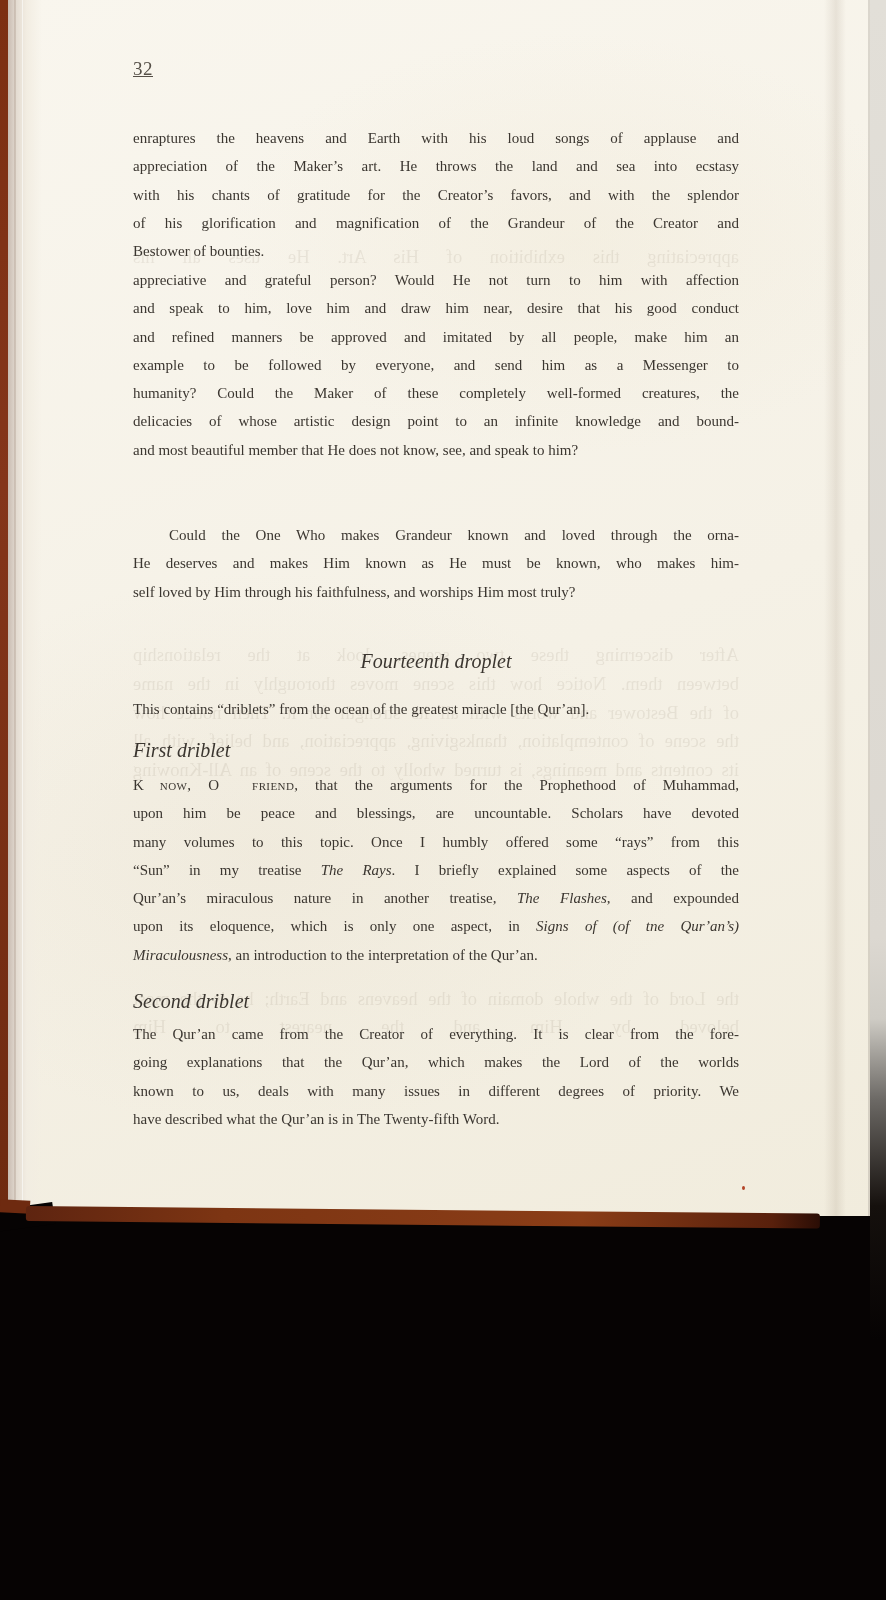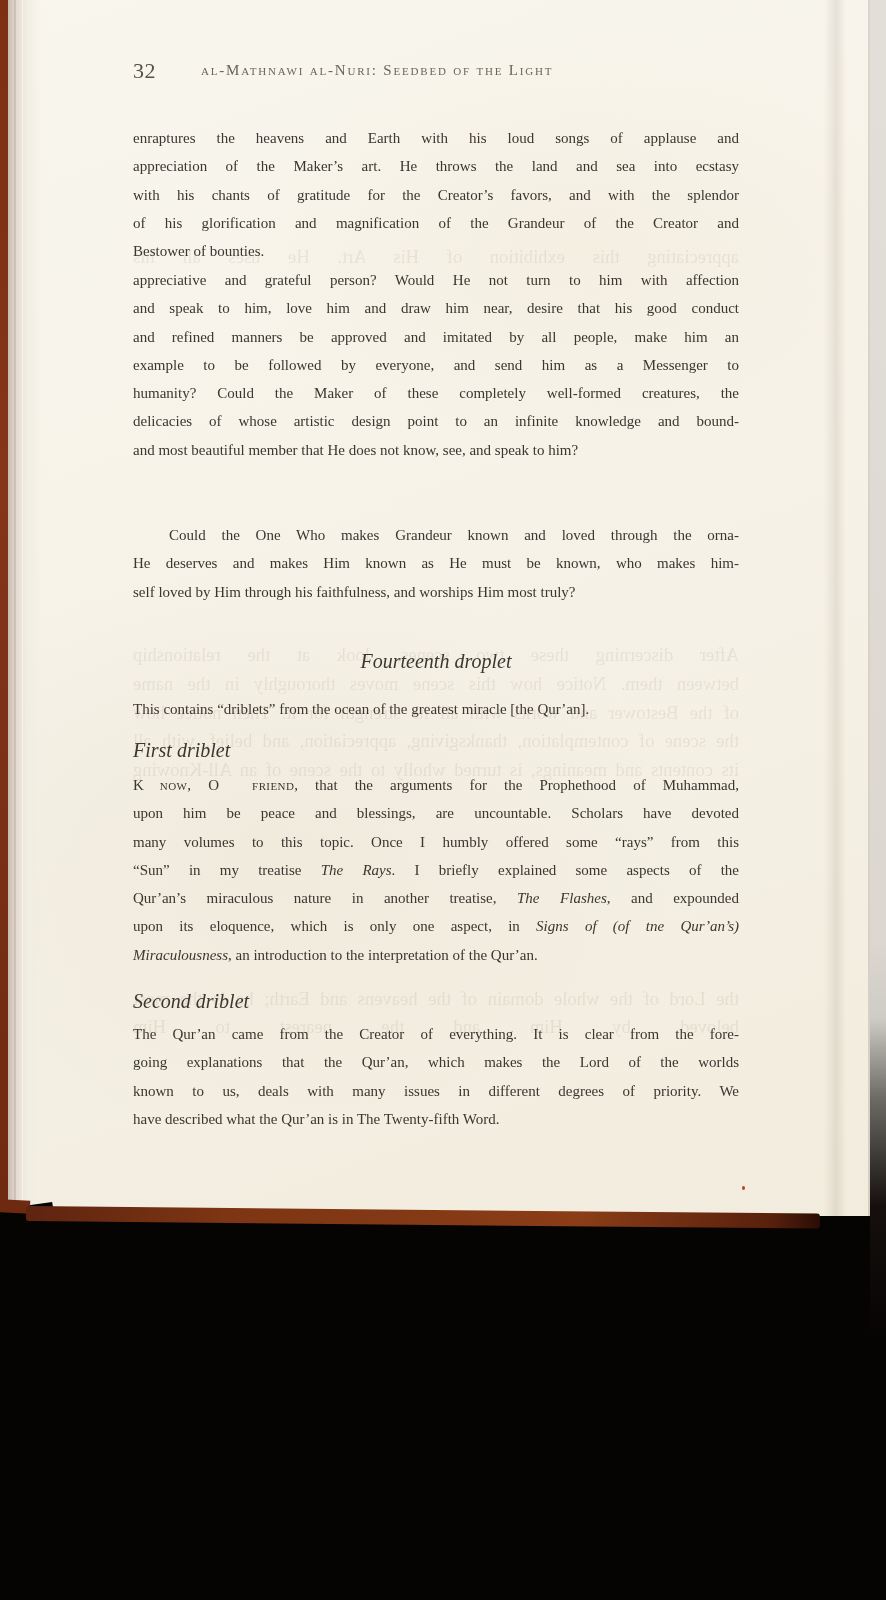--- a/index.html
+++ b/index.html
@@ -48,21 +48,21 @@
     background:linear-gradient(90deg,#5e2410 0%,#7d3513 25%,#8a3d17 70%,#58200c 94%,#2a0d05 100%);
     transform:rotate(0.55deg);transform-origin:left top;
   }
   .cover-tip-left{
     position:absolute;left:0;top:1200px;width:30px;height:13px;background:#6e2a10;
     transform:rotate(3deg);
   }
   .speck-red{position:absolute;left:742px;top:1186px;width:3px;height:4px;border-radius:50%;background:#b34428;}
   
   #pageNumber{
-    position:absolute;left:133px;top:58px;font-size:22px;color:#554f47;letter-spacing:.5px;
+    position:absolute;left:133px;top:58px;font-size:19px;color:#554f47;letter-spacing:.5px;text-decoration:underline;
   }
   #runningTitle{
     position:absolute;left:201px;top:62px;font-size:15px;color:#6b6359;
     font-variant:small-caps;letter-spacing:1.8px;
   }
   
   #bodyCol{position:absolute;left:133px;top:0;width:606px;}
   .block{position:absolute;left:0;width:606px;color:#3b3630;}
   .para .bline{
     font-size:15px;line-height:28.3px;white-space:normal;
@@ -103,21 +103,20 @@
       <div class="ghost" style="top: 641px;">After discerning these two scenes, look at the relationship</div>
       <div class="ghost" style="top: 670px;">between them. Notice how this scene moves thoroughly in the name</div>
       <div class="ghost" style="top: 699px;">of the Bestower and works with all its strength for it. Then notice how</div>
       <div class="ghost" style="top: 727px;">the scene of contemplation, thanksgiving, appreciation, and belief, with all</div>
       <div class="ghost" style="top: 756px;">its contents and meanings, is turned wholly to the scene of an All-Knowing</div>
       <div class="ghost" style="top: 985px;">the Lord of the whole domain of the heavens and Earth; he is the most</div>
       <div class="ghost" style="top: 1013px;">beloved by Him and the nearest to Him</div>
     </div>
 
   <div id="pageNumber">32</div>
-  <div id="runningTitle">al-Mathnawi al-Nuri: Seedbed of the Light</div>
 
   <div id="bodyCol">
       <div class="block para" style="top: 124px;">
         <div class="bline">enraptures the heavens and Earth with his loud songs of applause and</div>
         <div class="bline">appreciation of the Maker’s art. He throws the land and sea into ecstasy</div>
         <div class="bline">with his chants of gratitude for the Creator’s favors, and with the splendor</div>
         <div class="bline">of his glorification and magnification of the Grandeur of the Creator and</div>
         <div class="bline last">Bestower of bounties.</div>
       </div>
       <div class="block para" style="top: 266px;">

